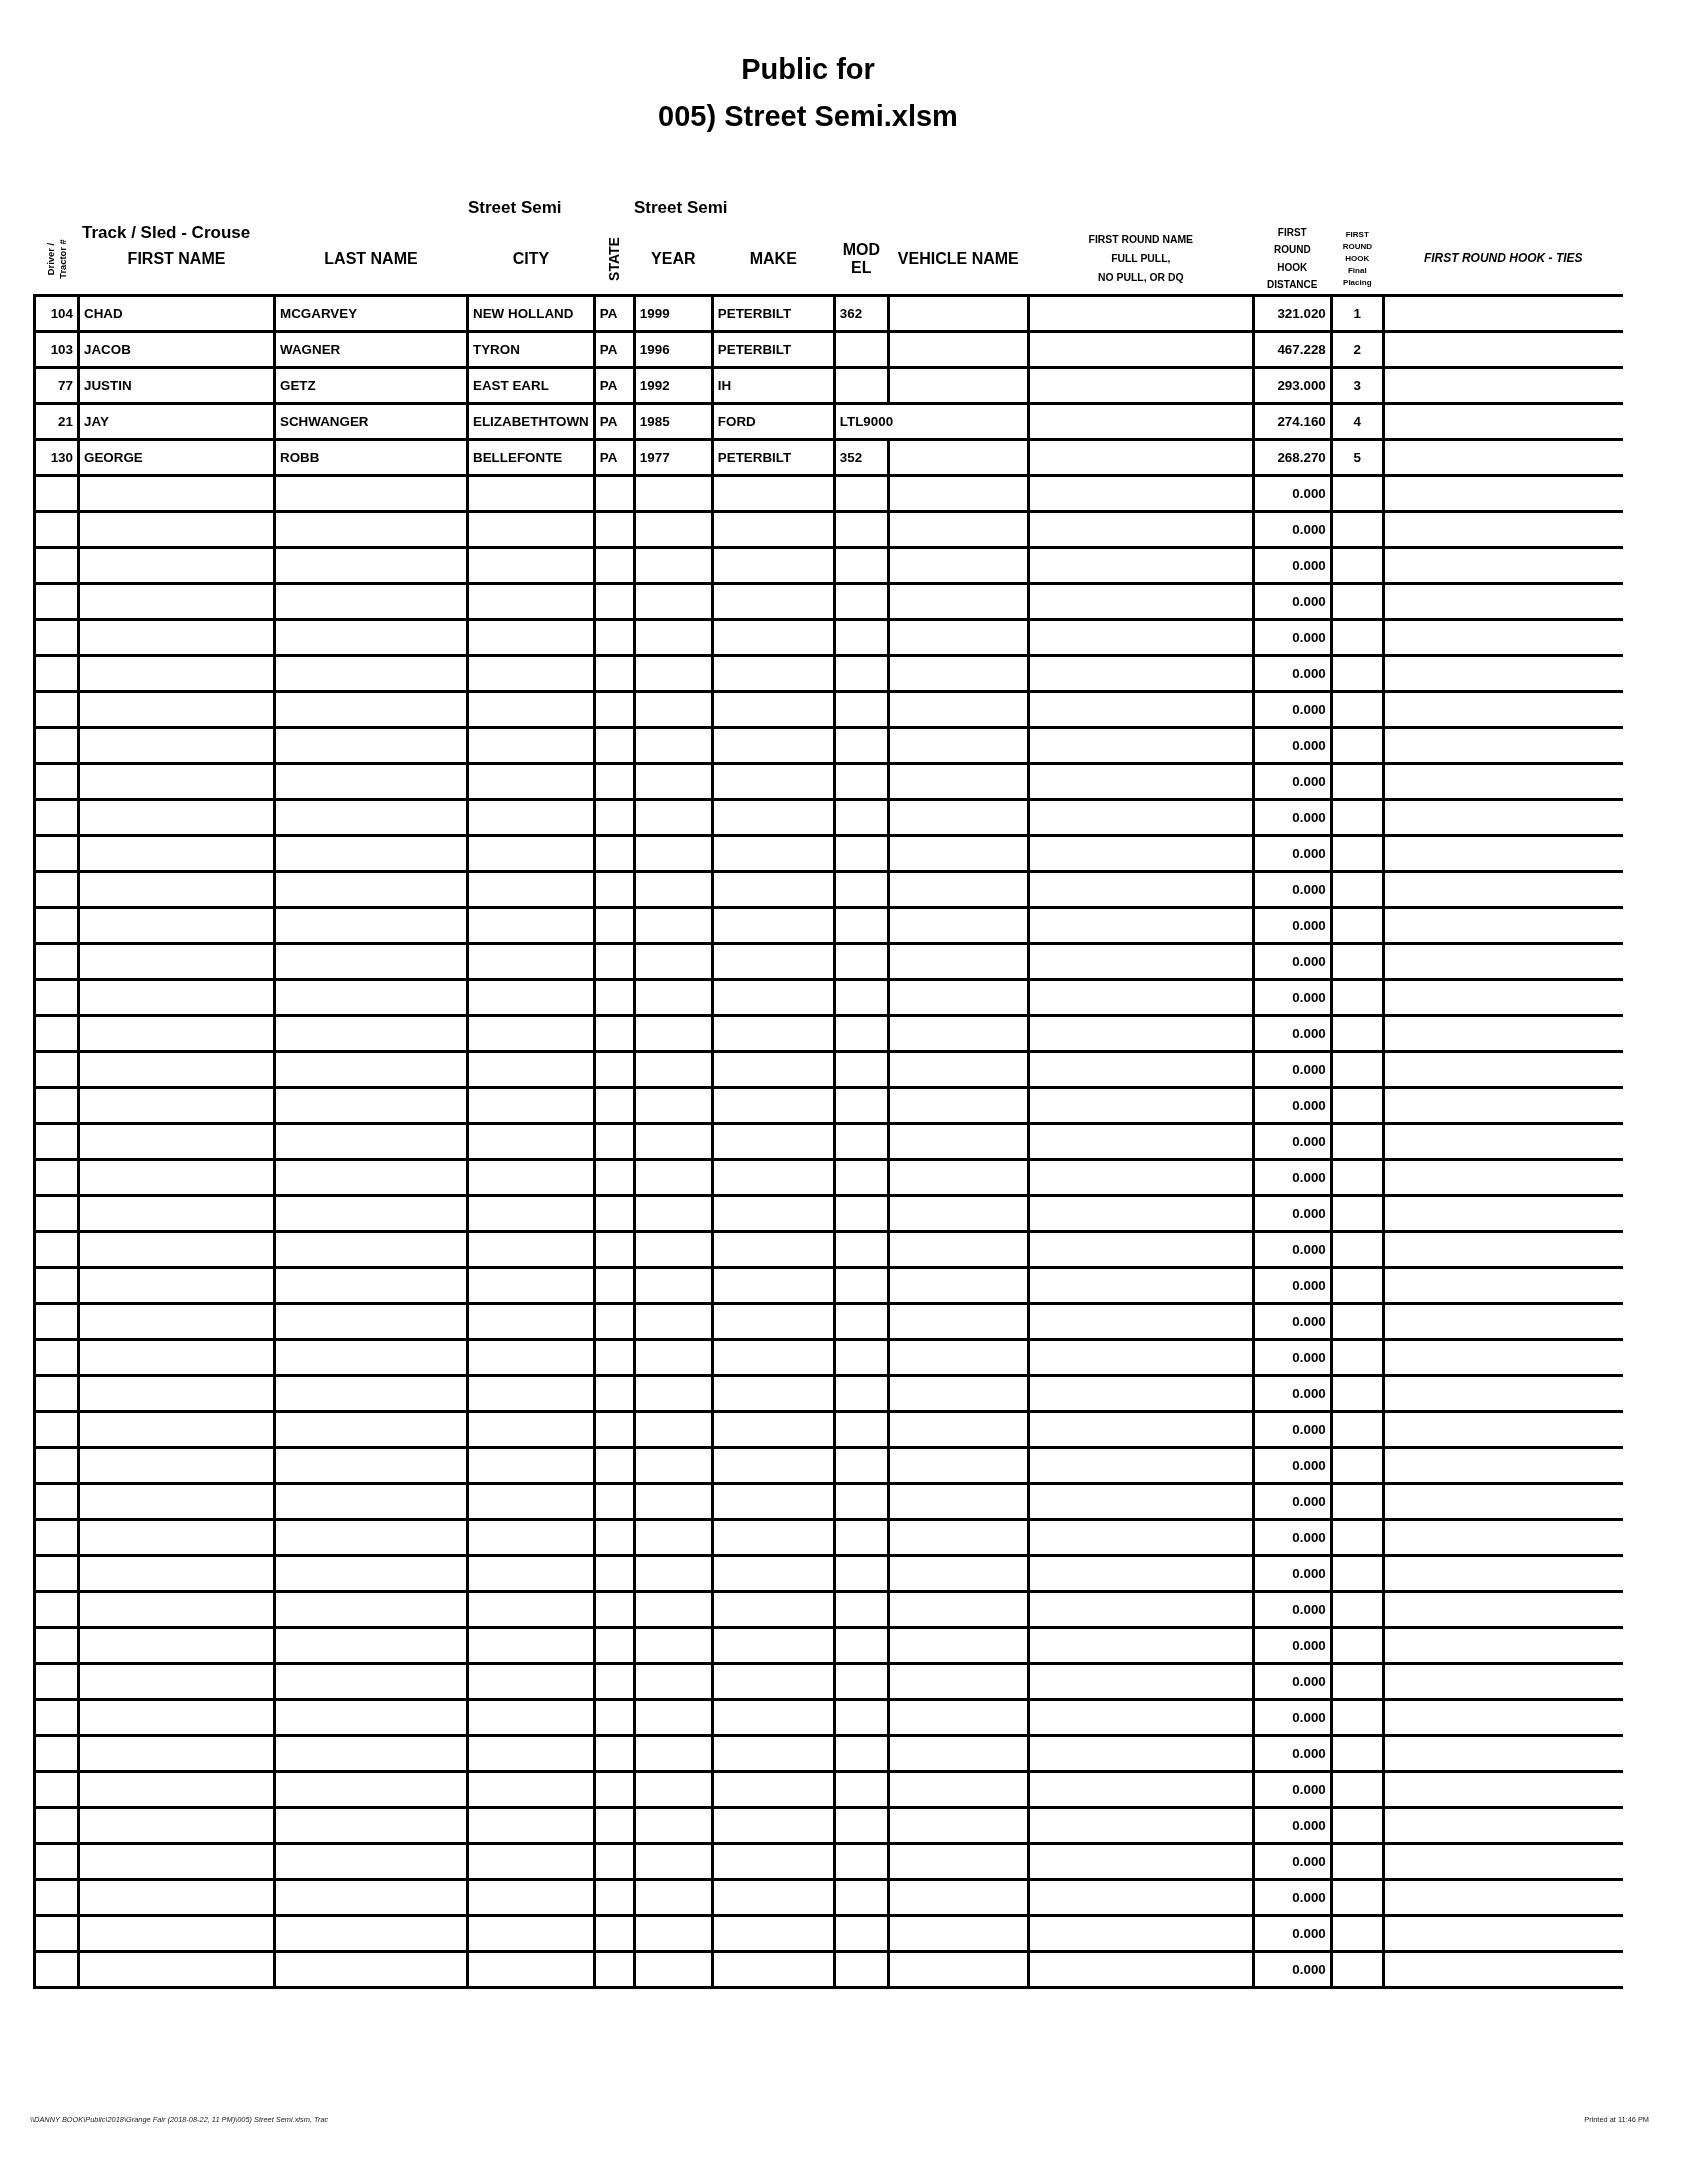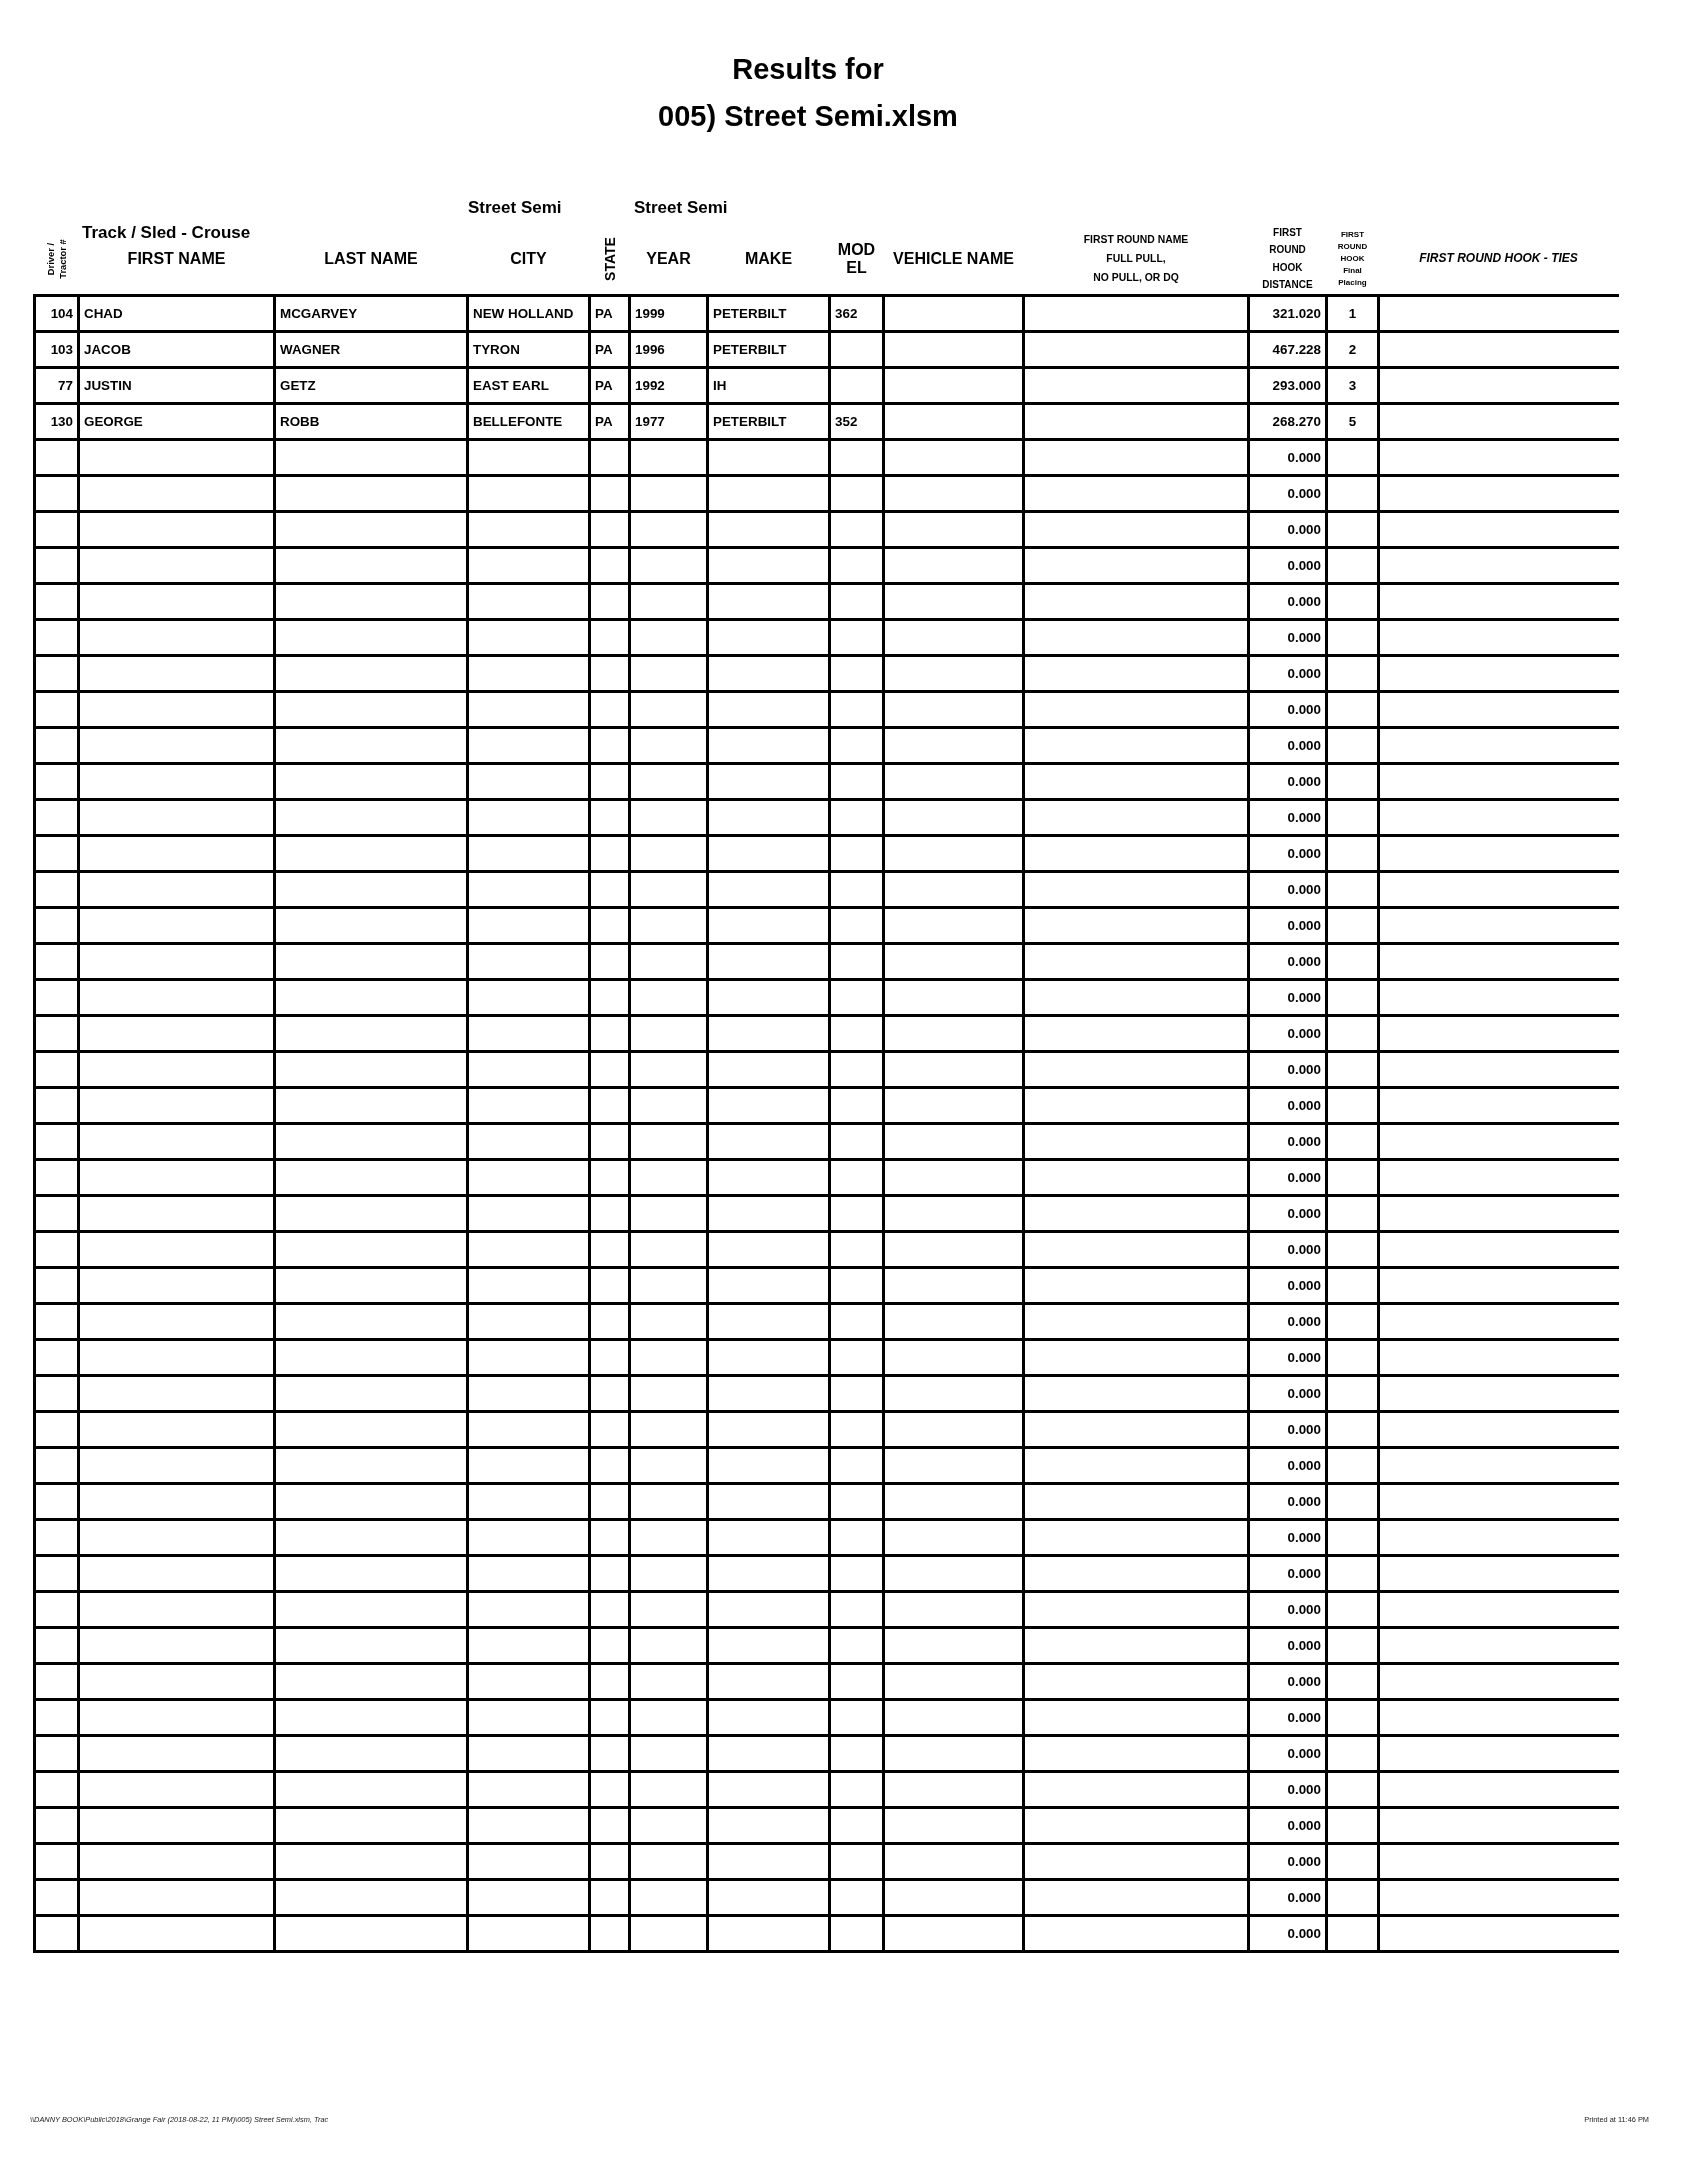--- a/index.html
+++ b/index.html
@@ -52,21 +52,21 @@
   td.overflow-cell { overflow:visible; }
 
   .footer-note { position:absolute; top:2115px; font-size:7.4px; font-weight:normal; color:#1a1a1a; white-space:nowrap; }
   #footer-left  { left:30px;font-style:italic; }
   #footer-right { left:1426px; width:223px; text-align:right; }
 </style>
 </head>
 <body>
 
 <div class="title-block">
-  <div class="title-line1">Results for</div>
+  <div class="title-line1">Public for</div>
   <div class="title-line2">005) Street Semi.xlsm</div>
 </div>
 
 <div class="meta-label" id="meta-track">Track / Sled - Crouse</div>
 <div class="meta-label" id="meta-class1">Street Semi</div>
 <div class="meta-label" id="meta-class2">Street Semi</div>
 
 <table id="results">
   <colgroup>
     <col style="width:44px">
@@ -162,20 +162,34 @@
         <td class="al-left">1992</td>
         <td class="al-left">IH</td>
         <td class="al-left"></td>
         <td class="al-left"></td>
         <td class="al-left"></td>
         <td class="al-right">293.000</td>
         <td class="al-center">3</td>
         <td class="al-left"></td>
       </tr>
       <tr>
+        <td class="al-right">21</td>
+        <td class="al-left">JAY</td>
+        <td class="al-left">SCHWANGER</td>
+        <td class="al-left">ELIZABETHTOWN</td>
+        <td class="al-left">PA</td>
+        <td class="al-left">1985</td>
+        <td class="al-left">FORD</td>
+        <td class="al-left overflow-cell" colspan="2">LTL9000</td>
+        <td class="al-left"></td>
+        <td class="al-right">274.160</td>
+        <td class="al-center">4</td>
+        <td class="al-left"></td>
+      </tr>
+      <tr>
         <td class="al-right">130</td>
         <td class="al-left">GEORGE</td>
         <td class="al-left">ROBB</td>
         <td class="al-left">BELLEFONTE</td>
         <td class="al-left">PA</td>
         <td class="al-left">1977</td>
         <td class="al-left">PETERBILT</td>
         <td class="al-left">352</td>
         <td class="al-left"></td>
         <td class="al-left"></td>

